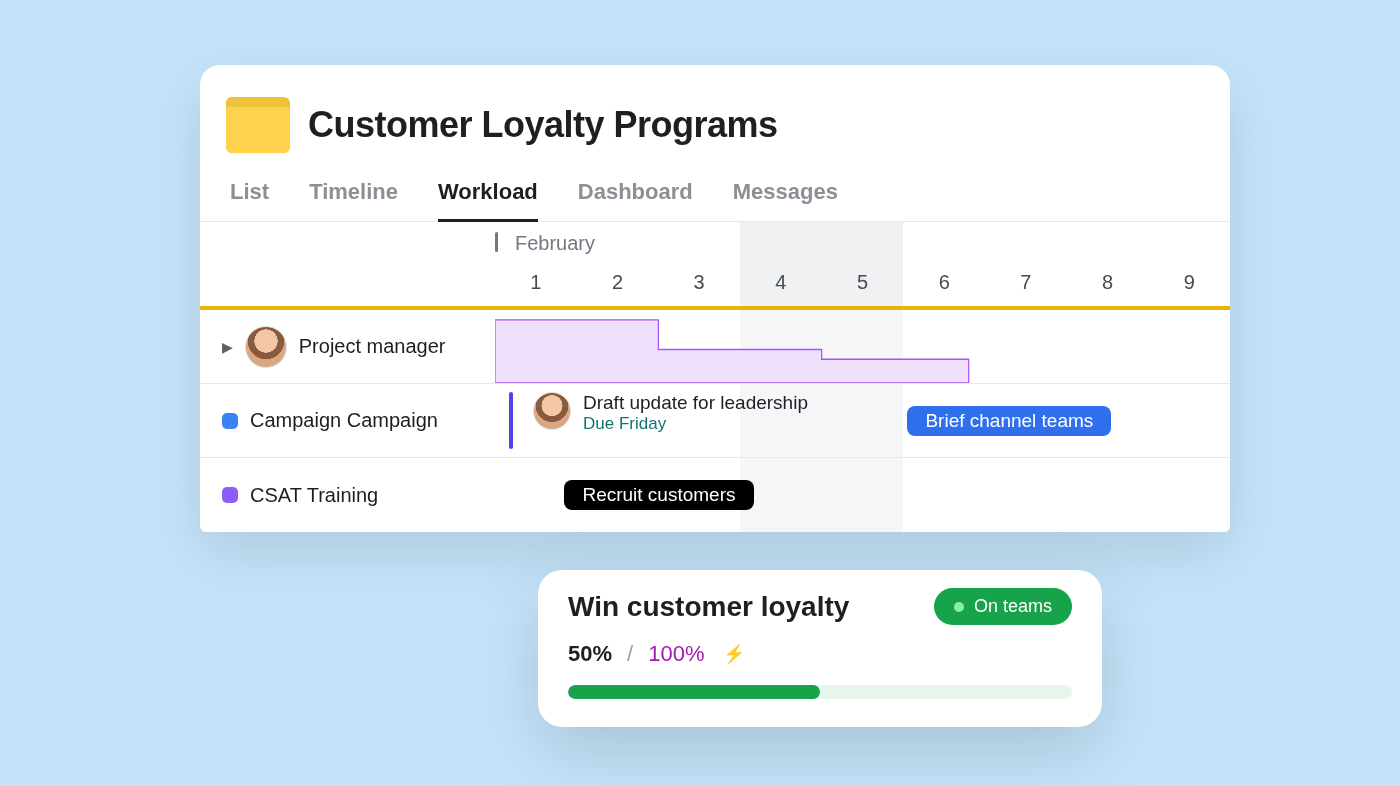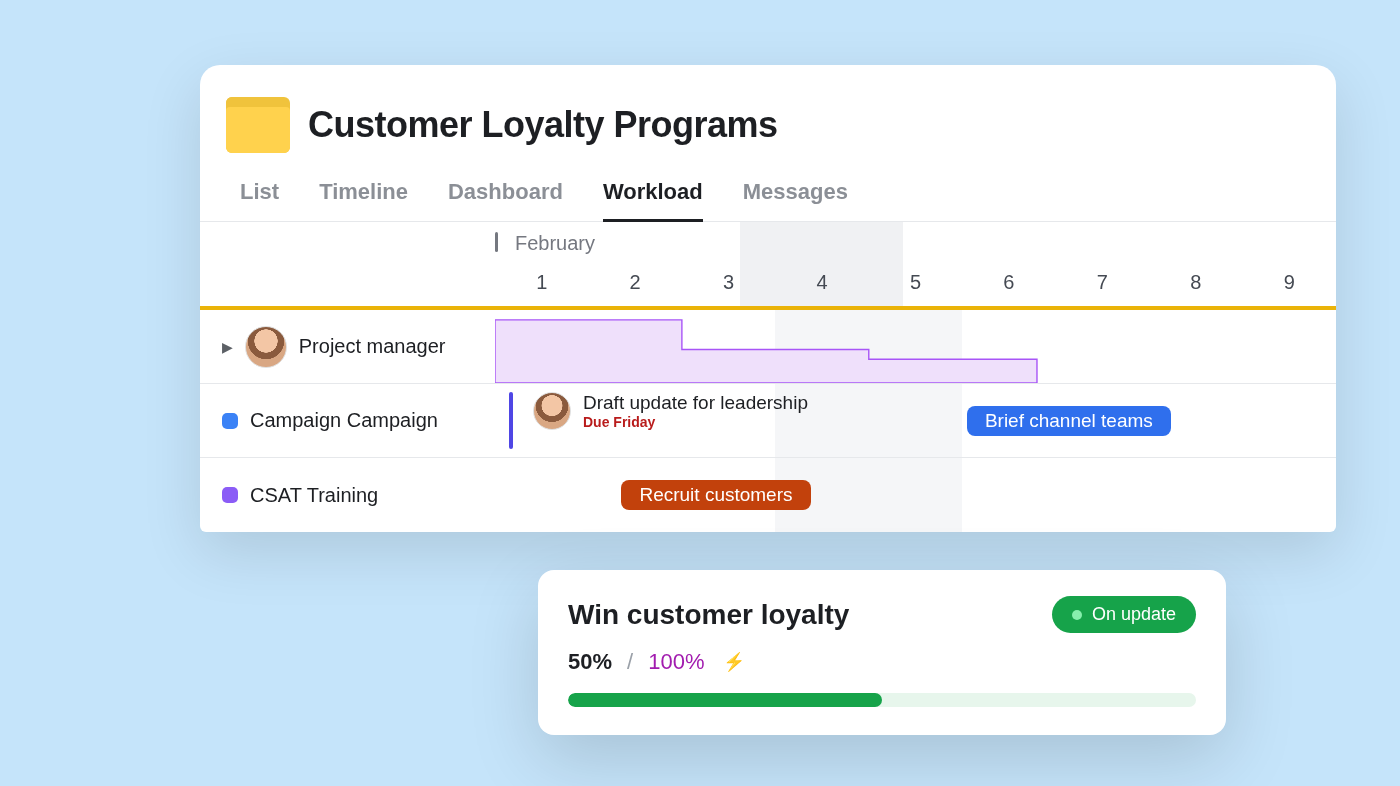--- a/index.html
+++ b/index.html
@@ -10,21 +10,21 @@
     font-family: -apple-system, BlinkMacSystemFont, "Segoe UI", Helvetica, Arial, sans-serif;
     position: relative;
     overflow: hidden;
   }
 
   
   .card {
     position: absolute;
     left: 200px;
     top: 65px;
-    width: 1136px;
+    width: 1030px;
     background: #fff;
     border-radius: 20px 20px 6px 6px;
     box-shadow: 0 20px 60px rgba(0,0,0,0.12);
   }
 
   
   .header {
     display: flex;
     align-items: center;
     gap: 18px;
@@ -49,21 +49,21 @@
     font-size: 36px;
     font-weight: 700;
     color: #1d1f23;
     letter-spacing: -0.5px;
   }
 
   
   .tabs {
     display: flex;
     gap: 40px;
-    padding: 0 40px;
+    padding: 0 30px;
     border-bottom: 1px solid #e6e8eb;
   }
   .tab-item {
     font-size: 22px;
     font-weight: 600;
     color: #8b8f96;
     padding: 6px 0 16px 0;
     cursor: pointer;
     position: relative;
   }
@@ -145,40 +145,40 @@
   .wl-svg { width:100%; height:100%; }
 
   
   .task-card {
     position:absolute; top:8px; bottom:8px;
     display:flex; align-items:flex-start; gap:12px;
     padding:0;
   }
   .task-tick { width:4px; height:100%; background:#4f46e5; border-radius:2px; margin-right:8px; }
   .task-text .t1 { font-size:19px; color:#1d1f23; font-weight:500; }
-  .task-text .t2 { font-size:14px; color:#b91c1c;font-weight:bold; }
+  .task-text .t2 { font-size:17px; color:#0f766e; }
 
   .pill {
     position:absolute; top:50%; transform:translateY(-50%);
     padding:4px 18px; border-radius:8px;
     font-size:19px; color:#fff; font-weight:500;
     white-space:nowrap;
   }
   .pill-blue { background:#2f6fed; }
-  .pill-purple { background:#c2410c;margin-left:47px; }
+  .pill-purple { background:#000000; }
 
   
   .goal {
     position:absolute;
     left:538px; top:570px;
-    width:688px;
+    width:564px;
     background:#fff;
-    border-radius:16px;
+    border-radius:24px;
     box-shadow: 0 24px 70px rgba(0,0,0,0.15);
-    padding:26px 30px 28px 30px;
+    padding:18px 30px 28px 30px;
   }
   .goal-top { display:flex; justify-content:space-between; align-items:center; }
   .goal-title { font-size:28px; font-weight:700; color:#1d1f23; }
   .badge {
     display:flex; align-items:center; gap:10px;
     background:#16a34a; color:#fff; font-size:18px; font-weight:500;
     padding:8px 20px; border-radius:999px;
   }
   .badge-dot { width:10px; height:10px; border-radius:50%; background:#86efac; }
   .goal-mid { margin-top:16px; font-size:22px; display:flex; align-items:center; gap:15px;}
@@ -202,22 +202,22 @@
       <div class="tab"></div>
         <div class="back"></div>
         <div class="front"></div>
     </div>
     <div class="title">Customer Loyalty Programs</div>
   </div>
 
   <div class="tabs">
     <div class="tab-item">List</div>
     <div class="tab-item">Timeline</div>
+    <div class="tab-item active">Workload</div>
     <div class="tab-item">Dashboard</div>
-    <div class="tab-item active">Workload</div>
     <div class="tab-item">Messages</div>
   </div>
 
   <div class="tl-header">
     <div class="tl-weekend-shade"></div>
     <div class="tl-left"></div>
     <div class="tl-grid">
       <div class="tl-col">
         <div class="tl-month-tick"></div>
         <div class="tl-month">February</div>
@@ -296,21 +296,21 @@
     </div>
   </div>
 
 </div>
 
 <div class="goal">
   <div class="goal-top">
     <div class="goal-title">Win customer loyalty</div>
     <div class="badge">
       <span class="badge-dot"></span>
-      <span>On update</span>
+      <span>On teams</span>
     </div>
   </div>
   <div class="goal-mid">
     <span class="cur">50%</span>
     <span class="sep">/</span>
     <span class="tot">100%</span>
     <span class="bolt">⚡</span>
   </div>
   <div class="bar">
     <div class="bar-fill" style="width:50%"></div>

